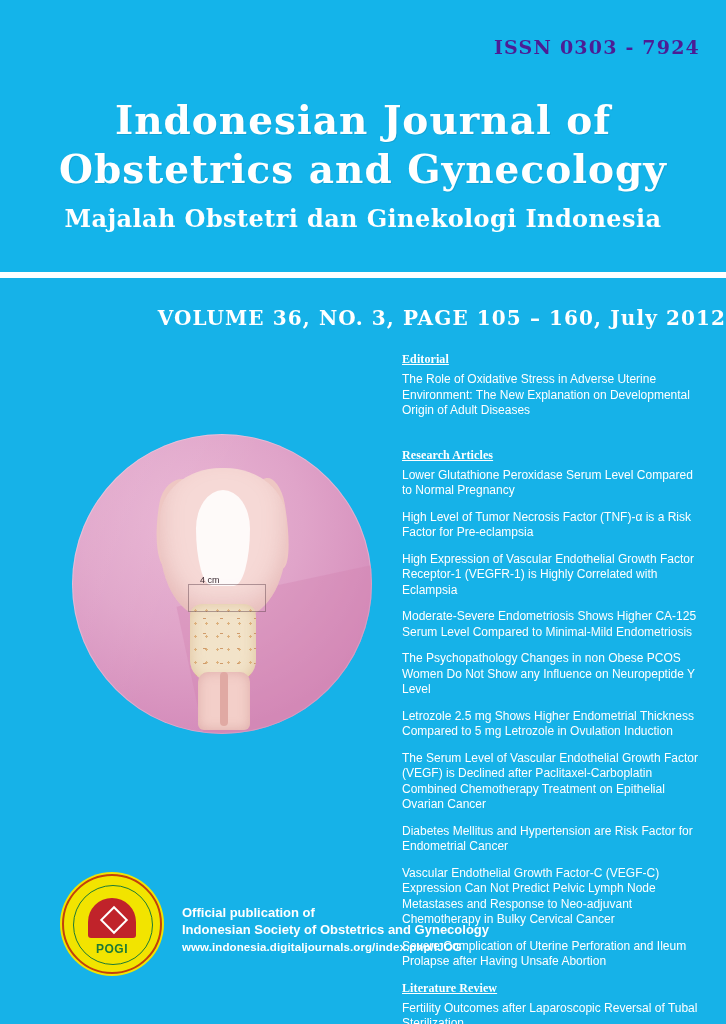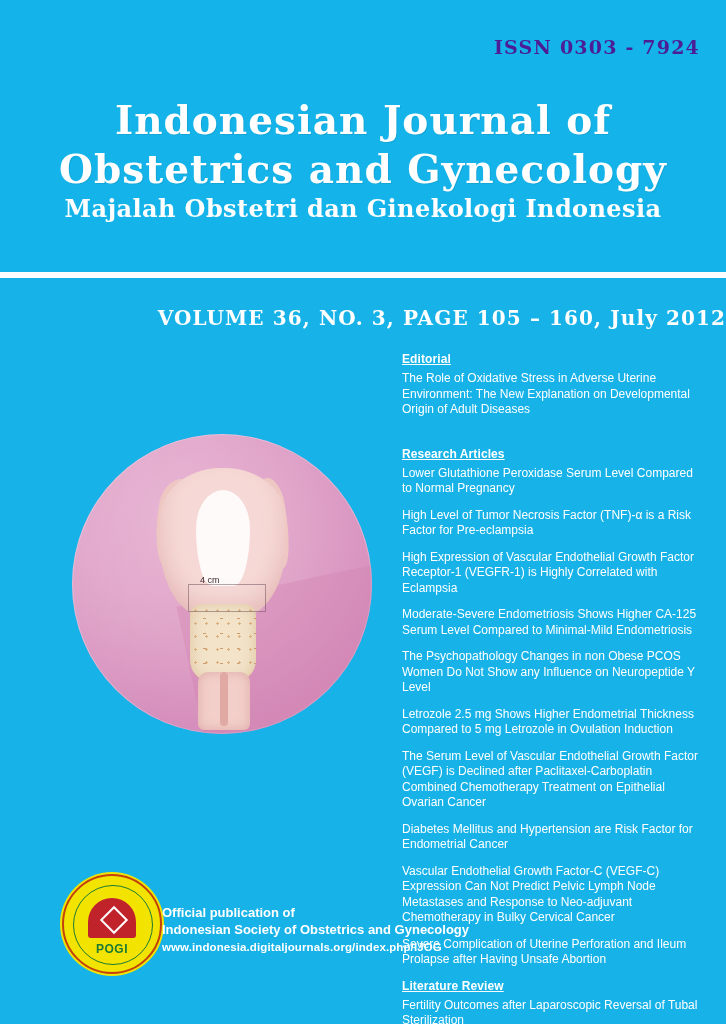--- a/index.html
+++ b/index.html
@@ -46,21 +46,21 @@
   .title-line {
     color: #ffffff;
     font-family: "DejaVu Serif", serif;
     font-weight: bold;
     font-size: 39px;
     line-height: 49px;
     letter-spacing: 1px;
     text-shadow: 1px 1px 0 rgba(0,0,0,0.08);
   }
   .subtitle-line {
-    margin-top: 0;
+    margin-top: 10px;
     color: #ffffff;
     font-family: "DejaVu Serif", serif;
     font-weight: bold;
     font-size: 24px;
     letter-spacing: 0.4px;
   }
   .band-rule {
     position: absolute;
     left: 0;
     top: 272px;
@@ -204,20 +204,21 @@
     width: 300px;
     color: #ffffff;
   }
   .section-head {
     color: #ffffff;
     font-size: 12px;
     font-weight: bold;
     text-decoration: underline;
     margin: 0 0 5px 0;
     letter-spacing: 0.1px;
+    font-family: Liberation Serif, serif;
   }
   .section-head.spaced { margin-top: 29px; }
   .entry {
     font-size: 12px;
     line-height: 15.5px;
     margin-bottom: 11px;
     color: #ffffff;
   }
   
   .logo {
@@ -266,20 +267,21 @@
     font-size: 12px;
     font-weight: bold;
     letter-spacing: 0.5px;
   }
   .footer-text {
     position: absolute;
     left: 162px;
     top: 904px;
     width: 400px;
     color: #ffffff;
+    padding-left: 20px;
   }
   .footer-line1 {
     font-size: 13px;
     line-height: 17px;
     font-weight: bold;
   }
   .footer-line2 {
     font-size: 13px;
     line-height: 17px;
     font-weight: bold;

